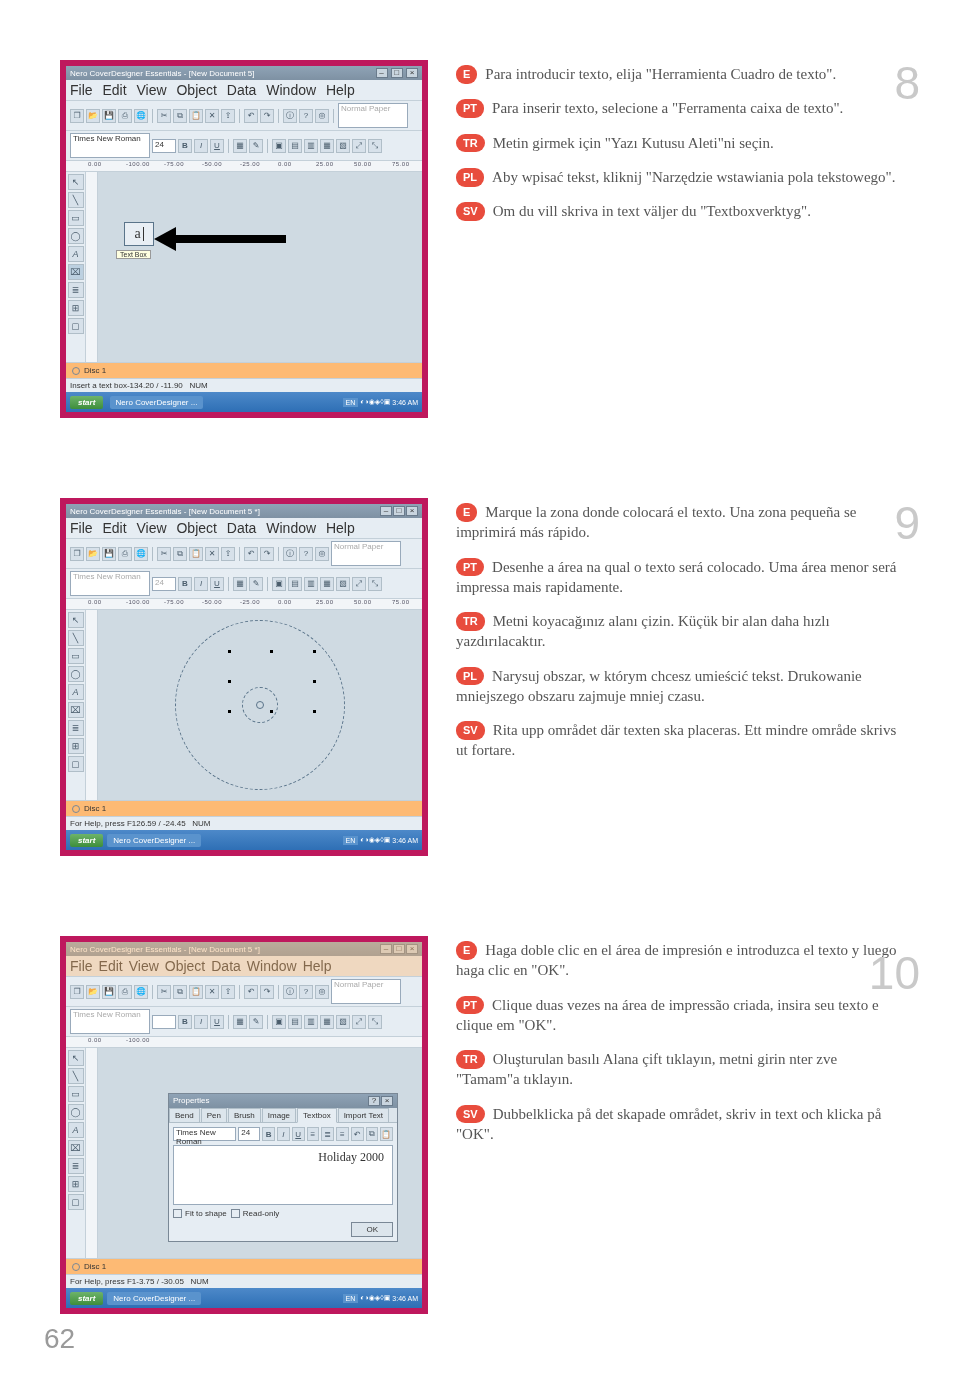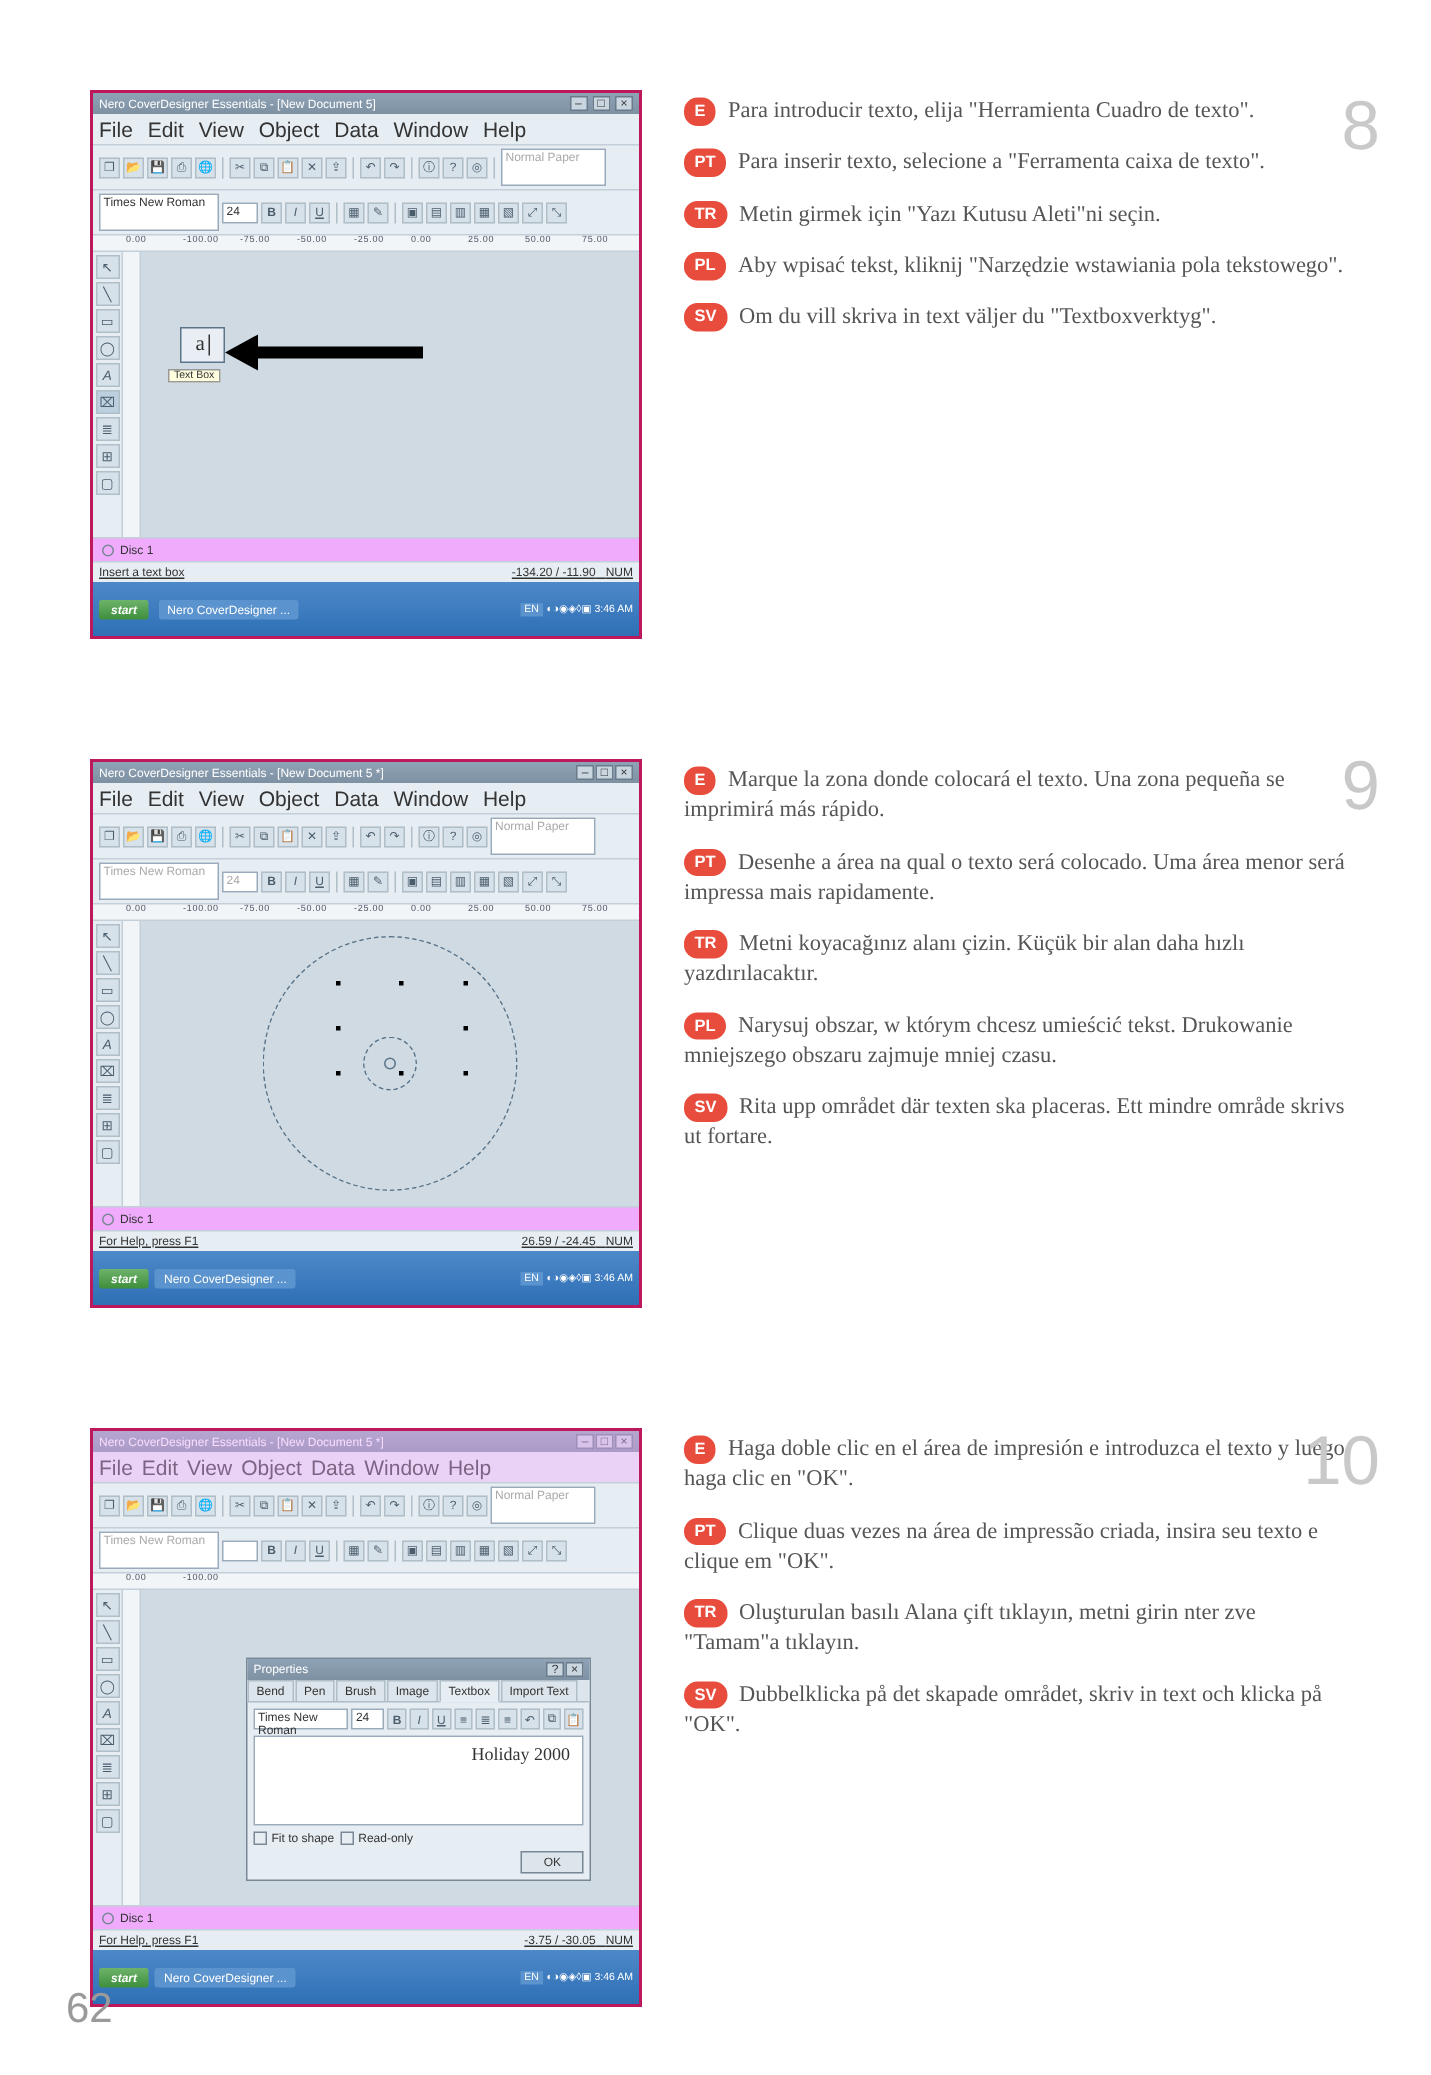--- a/index.html
+++ b/index.html
@@ -17,22 +17,22 @@
     align-items: flex-start;
     gap: 28px;
     margin-bottom: 50px;
     padding-bottom: 30px;
   }
   .screenshot {
     width: 368px;
     flex: 0 0 368px;
   }
   .shot-box {
-    background: #f0abfc;
-    border: 2px solid #be185d;
+    background: #fdba74;
+    border: 6px solid #be185d;
     width: 100%;
     position: relative;
     font-family: Tahoma, Arial, sans-serif;
     font-size: 8px;
     color: #333;
   }
   .titlebar {
     background: linear-gradient(#8fa3b6,#7e91a3);
     color: #fff;
     display: flex;
@@ -140,29 +140,28 @@
     border-top: 1px solid #c4d0d9;
     gap: 4px;
     font-size: 8px;
   }
   .radio-o {
     width: 8px; height: 8px; border: 1px solid #7a8896; border-radius: 50%;
     display: inline-block;
   }
   .statusbar {
     display: flex;
-    justify-content: space-between;
+    justify-content: flex-start;
     padding: 2px 4px;
     font-size: 8px;
     background: #e6edf3;
     border-top: 1px solid #c4d0d9;
-    text-decoration: underline;
   }
   .taskbar {
-    height: 36px;
+    height: 20px;
     background: linear-gradient(#4d89c9,#2e6fb5);
     display: flex;
     align-items: center;
     justify-content: space-between;
     padding: 0 4px;
     font-size: 8px;
     color: #fff;
   }
   .start-btn {
     background: linear-gradient(#6db36a,#3e8e3b);

